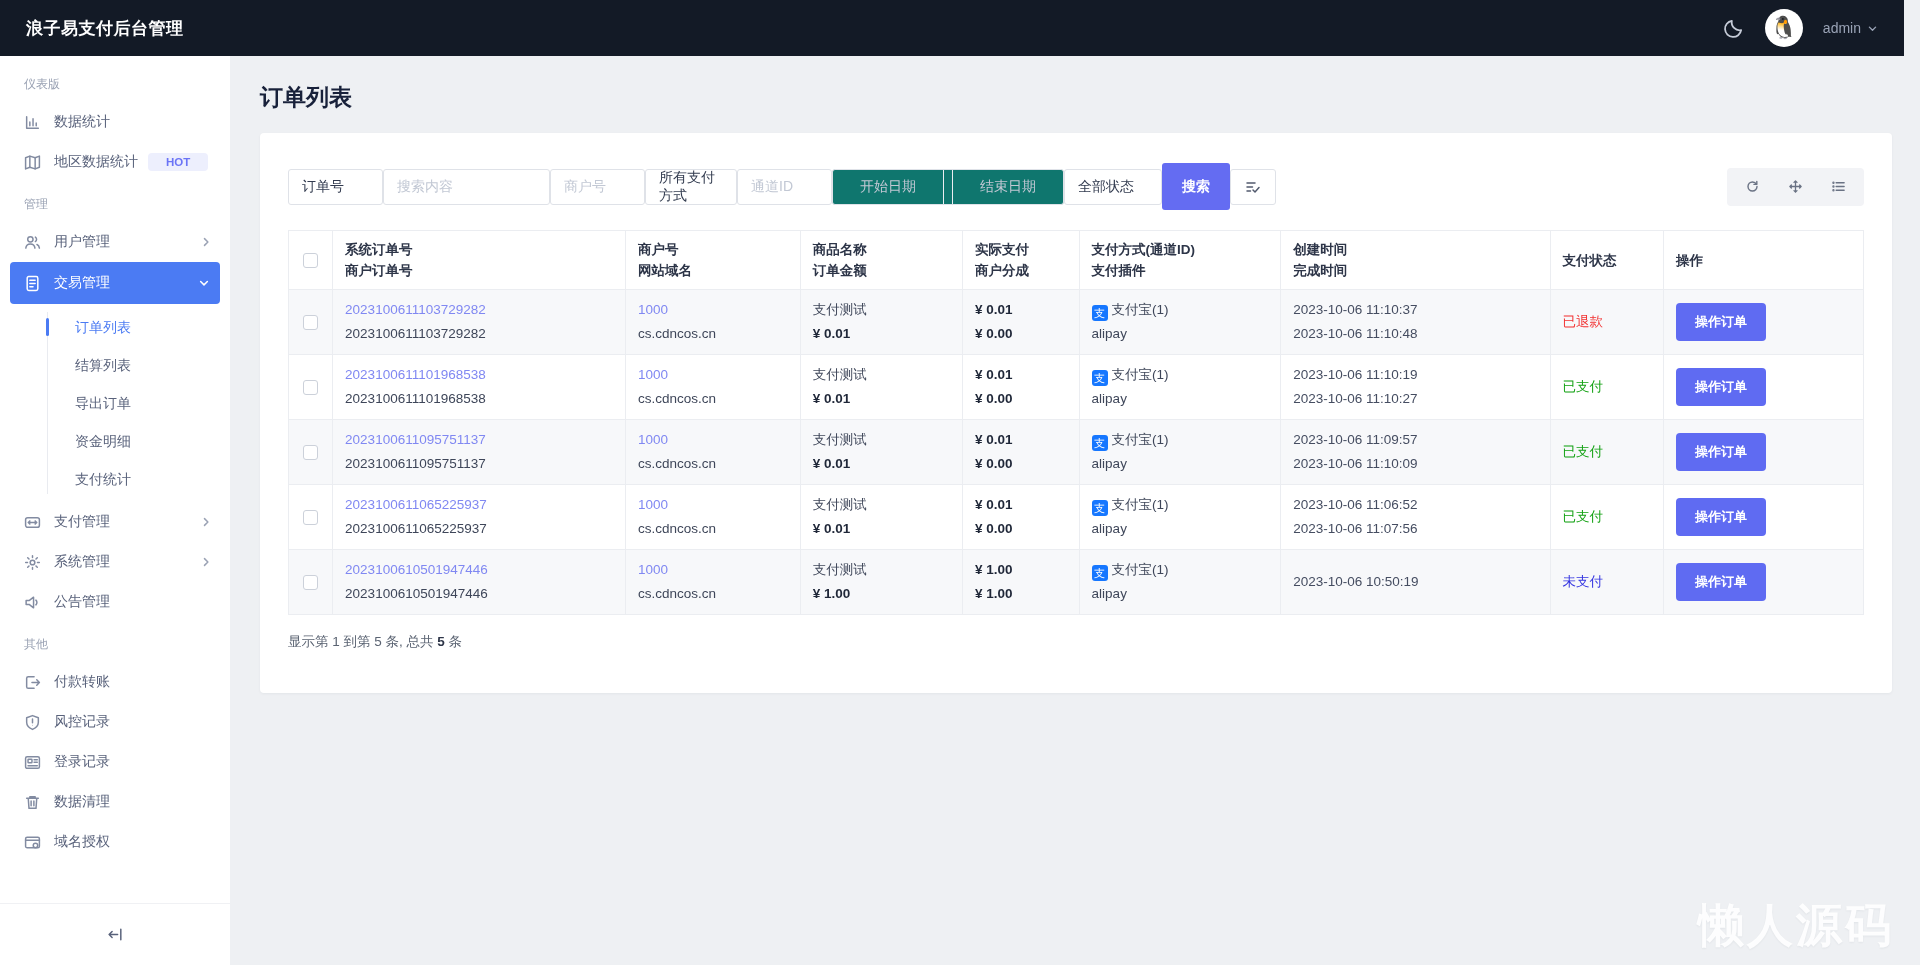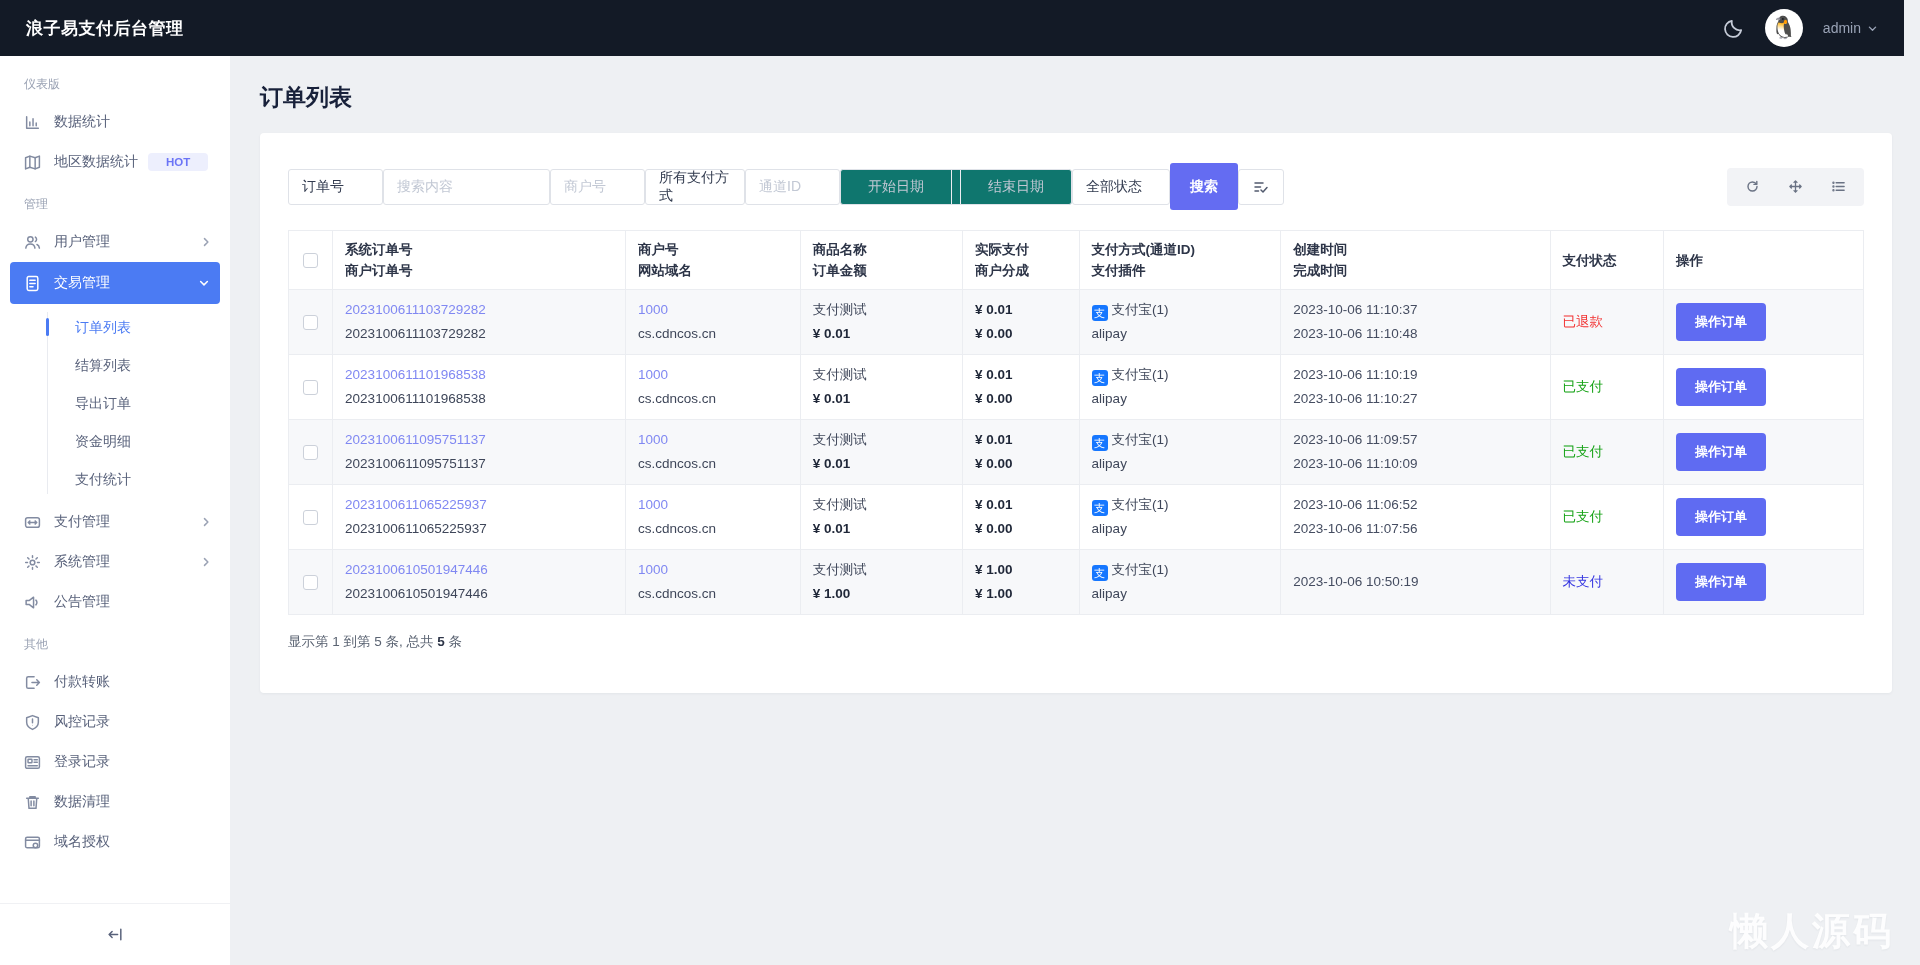--- a/index.html
+++ b/index.html
@@ -36,21 +36,21 @@
   .main { position:absolute; top:56px; left:230px; right:0; bottom:0; background:#eef0f3; padding:26px 28px 0 30px; }
   .page-title { font-size:23px; font-weight:700; color:#18213a; margin-bottom:20px; }
   .card { background:#ffffff; border-radius:4px; box-shadow:0 1px 3px rgba(20,30,60,.05); padding:30px 28px 42px; }
 
   
   .fbar { display:flex; align-items:center; margin-bottom:20px; }
   .f-select, .f-input { height:36px; border:1px solid #dfe2e8; border-radius:3px; background:#fff; display:flex; align-items:center; padding:0 13px; font-size:14px; cursor:pointer; }
   .f-select { color:#323b4f; }
   .f-input { color:#c2c8d4; cursor:text; }
   .w-order { width:95px; } .w-search { width:167px; } .w-mch { width:95px; }
-  .w-method { width:100px; } .w-channel { width:95px; } .w-status { width:98px; }
+  .w-method { width:92px; } .w-channel { width:95px; } .w-status { width:98px; }
   .range { display:flex; align-items:stretch; height:36px; border:1px solid #dfe2e8; border-radius:3px; background:#0f766e; }
   .range .part { width:110px; display:flex; align-items:center; justify-content:center; color:#c2c8d4; font-size:14px; cursor:text; }
   .range .rsep { width:10px; border-left:1px solid #ecedf1; border-right:1px solid #ecedf1; }
   .btn-primary { height:47px; padding:0 20px; background:#646cf2; border:none; border-radius:3px; color:#fff; font-size:14px; font-weight:600; cursor:pointer; }
   .btn-filter { width:46px; height:36px; background:#fff; border:1px solid #dfe2e8; border-radius:3px; display:flex; align-items:center; justify-content:center; color:#525a6e; cursor:pointer; }
   .btn-filter svg { width:16px; height:16px; }
   .tool-group { margin-left:auto; height:38px; background:#f2f3f6; border-radius:4px; display:flex; align-items:center; gap:28px; padding:0 18px; color:#6a7284; }
   .tool-group svg { width:15px; height:15px; cursor:pointer; }
 
   
@@ -64,21 +64,21 @@
   .lnk { color:#8088f2; text-decoration:none; display:block; cursor:pointer; }
   .money { font-weight:700; color:#1f2738; }
   .tm { color:#454d61; }
   .ali { display:inline-block; width:16px; height:16px; background:#1677ff; color:#fff; border-radius:3px; font-size:11px; line-height:16px; text-align:center; margin-right:4px; vertical-align:-2.5px; }
   .st-red { color:#f23030; } .st-green { color:#12a112; } .st-blue { color:#3333e0; }
   .act-btn { background:#5f6bf2; color:#fff; border:none; border-radius:4px; padding:10px 19px; font-size:13px; font-weight:600; cursor:pointer; }
 
   .summary { margin-top:18px; font-size:13.5px; color:#5a6372; }
   .summary b { color:#2d3548; }
 
-  .watermark { position:absolute; right:26px; bottom:8px; font-size:38px; font-weight:700; letter-spacing:3px; color:rgba(255,255,255,.92); text-shadow:0 1px 2px rgba(40,50,70,.06); pointer-events:none;margin-left:41px; }
+  .watermark { position:absolute; right:26px; bottom:8px; font-size:46px; font-weight:700; letter-spacing:3px; color:rgba(255,255,255,.92); text-shadow:0 1px 2px rgba(40,50,70,.06); pointer-events:none;margin-left:41px; }
 
   .ic svg, .chev svg { width:100%; height:100%; display:block; }
 </style>
 </head>
 <body>
 
 <div class="topbar">
   <div class="tb-title">浪子易支付后台管理</div>
   <div class="tb-right">
     <div class="tb-icon">

